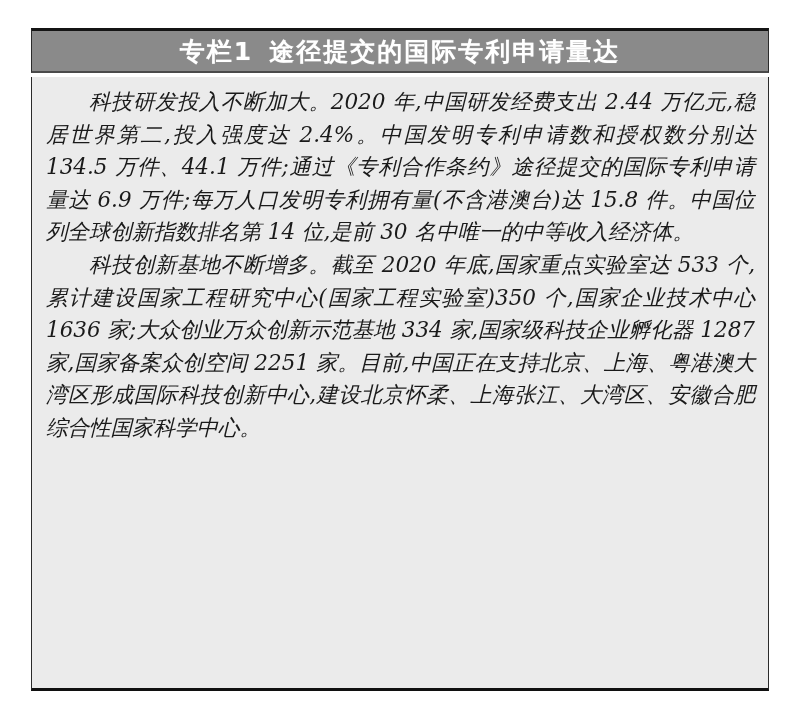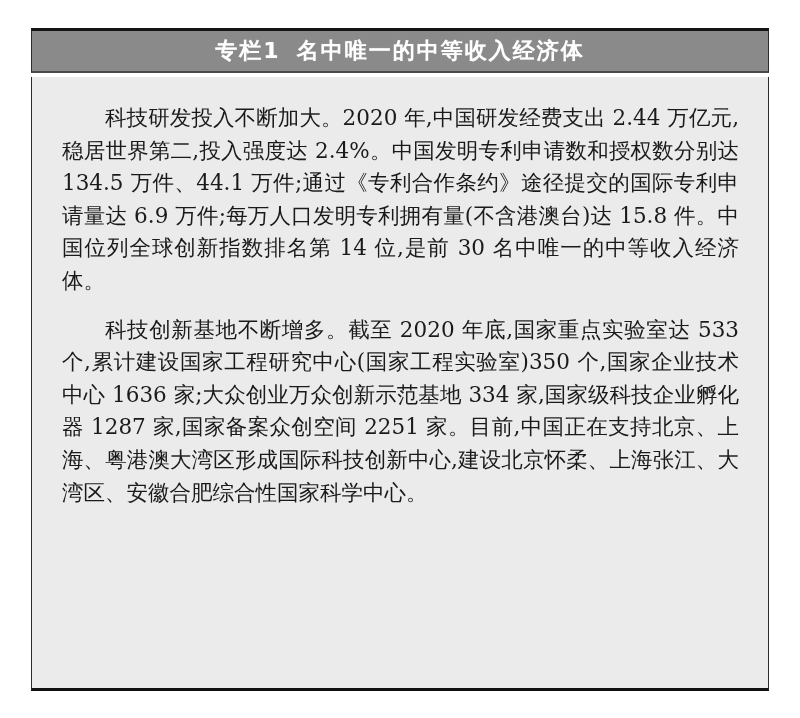--- a/index.html
+++ b/index.html
@@ -27,21 +27,21 @@
     border: 1px solid #2b2b2b;
     border-top: 3px solid #141414;
     border-bottom: 2px solid #4a4a4a;
     display: flex;
     align-items: center;
     justify-content: center;
     gap: 16px;
     color: #ffffff;
     font-family: "DejaVu Sans", "Liberation Sans", sans-serif;
     font-weight: bold;
-    font-size: 22px;
+    font-size: 25px;
     letter-spacing: 2px;
     text-shadow: 0 0 1px rgba(255,255,255,0.4);
   }
   .panel-gap {
     height: 4px;
     background: #ffffff;
   }
   .panel-body {
     box-sizing: border-box;
     height: 614px;
@@ -52,33 +52,34 @@
     border-bottom: 3px solid #101010;
     padding: 9px 13px 10px 14px;
     font-family: "DejaVu Serif", "Liberation Serif", serif;
     font-size: 21.5px;
     line-height: 32.6px;
     color: #1a1a1a;
     text-align: justify;
     text-justify: inter-ideograph;
   }
   .panel-body p {
-    margin: 16px;
+    margin: 0;
     padding: 0;
     text-indent: 2em;
+    font-style: italic;
   }
 </style>
 </head>
 <body>
 
 <div class="page">
   <section class="panel">
     <header class="panel-header">
       <span class="panel-label">专栏1</span>
-      <span class="panel-title">名中唯一的中等收入经济体</span>
+      <span class="panel-title">途径提交的国际专利申请量达</span>
     </header>
     <div class="panel-gap"></div>
     <div class="panel-body">
       <p>科技研发投入不断加大。2020 年,中国研发经费支出 2.44 万亿元,稳居世界第二,投入强度达 2.4%。中国发明专利申请数和授权数分别达 134.5 万件、44.1 万件;通过《专利合作条约》途径提交的国际专利申请量达 6.9 万件;每万人口发明专利拥有量(不含港澳台)达 15.8 件。中国位列全球创新指数排名第 14 位,是前 30 名中唯一的中等收入经济体。</p>
       <p>科技创新基地不断增多。截至 2020 年底,国家重点实验室达 533 个,累计建设国家工程研究中心(国家工程实验室)350 个,国家企业技术中心 1636 家;大众创业万众创新示范基地 334 家,国家级科技企业孵化器 1287 家,国家备案众创空间 2251 家。目前,中国正在支持北京、上海、粤港澳大湾区形成国际科技创新中心,建设北京怀柔、上海张江、大湾区、安徽合肥综合性国家科学中心。</p>
     </div>
   </section>
 </div>
 
 </body></html>

